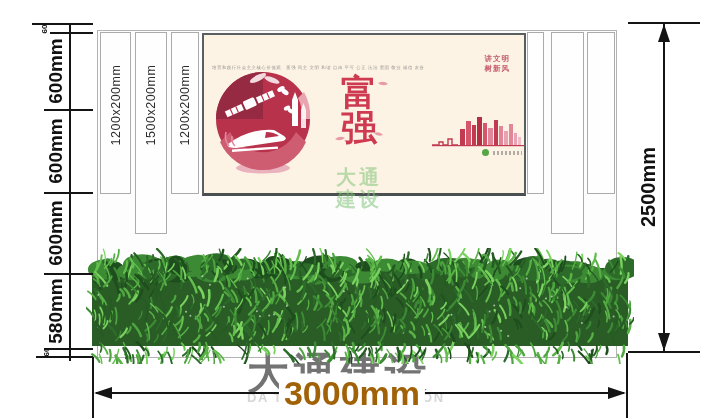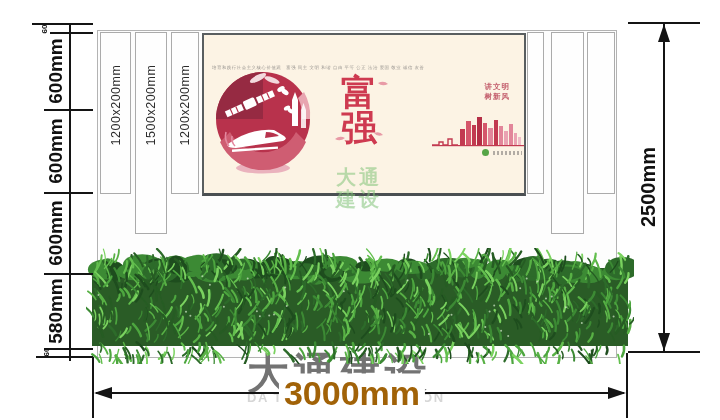--- a/index.html
+++ b/index.html
@@ -16,21 +16,21 @@
   .strip{position:absolute;background:#fefefe;border:1px solid #ababab;box-sizing:border-box;}
   .striplabel{position:absolute;left:50%;top:72px;transform:translate(-50%,-50%) rotate(-90deg);
       font-size:12.5px;color:#2a2a2a;white-space:nowrap;letter-spacing:.5px;}
   
   .poster{position:absolute;left:202px;top:33px;width:324px;height:163px;box-sizing:border-box;
       border:2px solid #595e60;border-bottom:3px solid #4a4f52;background:#fcf3e4;}
   .poster-inner{position:absolute;inset:0;overflow:hidden;}
   .tinyheader{position:absolute;left:8px;top:30px;font-size:8px;color:#9b9792;white-space:nowrap;
       transform:scale(0.55);transform-origin:left top;letter-spacing:1px;}
   .slogan{position:absolute;right:14px;top:19px;font-size:7.5px;line-height:9.5px;color:#c4606e;
-      text-align:center;font-weight:bold;letter-spacing:1px;margin-top:28px;}
+      text-align:center;font-weight:bold;letter-spacing:1px;}
   .mainchars{position:absolute;left:132px;top:40px;width:46px;text-align:center;
       font-size:36px;line-height:35px;font-weight:bold;color:#ce3a50;}
   .dot{position:absolute;left:278px;top:114px;width:7px;height:7px;border-radius:50%;background:#56a546;}
   .fineprint{position:absolute;left:289px;top:116px;width:29px;height:4px;
       background:repeating-linear-gradient(90deg,#a09a94 0 2px,transparent 2px 4px);opacity:.8;}
   
   .wm-center{position:absolute;left:336px;top:166px;z-index:6;font-weight:bold;font-size:20px;line-height:22px;
       letter-spacing:3px;color:rgba(130,195,120,.55);text-align:center;}
   .wm-cn{position:absolute;left:247px;top:346px;z-index:1;font-weight:bold;font-size:42px;letter-spacing:4px;color:#737373;}
   .wm-en{position:absolute;left:247px;top:390px;z-index:1;font-weight:bold;font-size:13px;letter-spacing:1.5px;color:#d6d6d6;}

